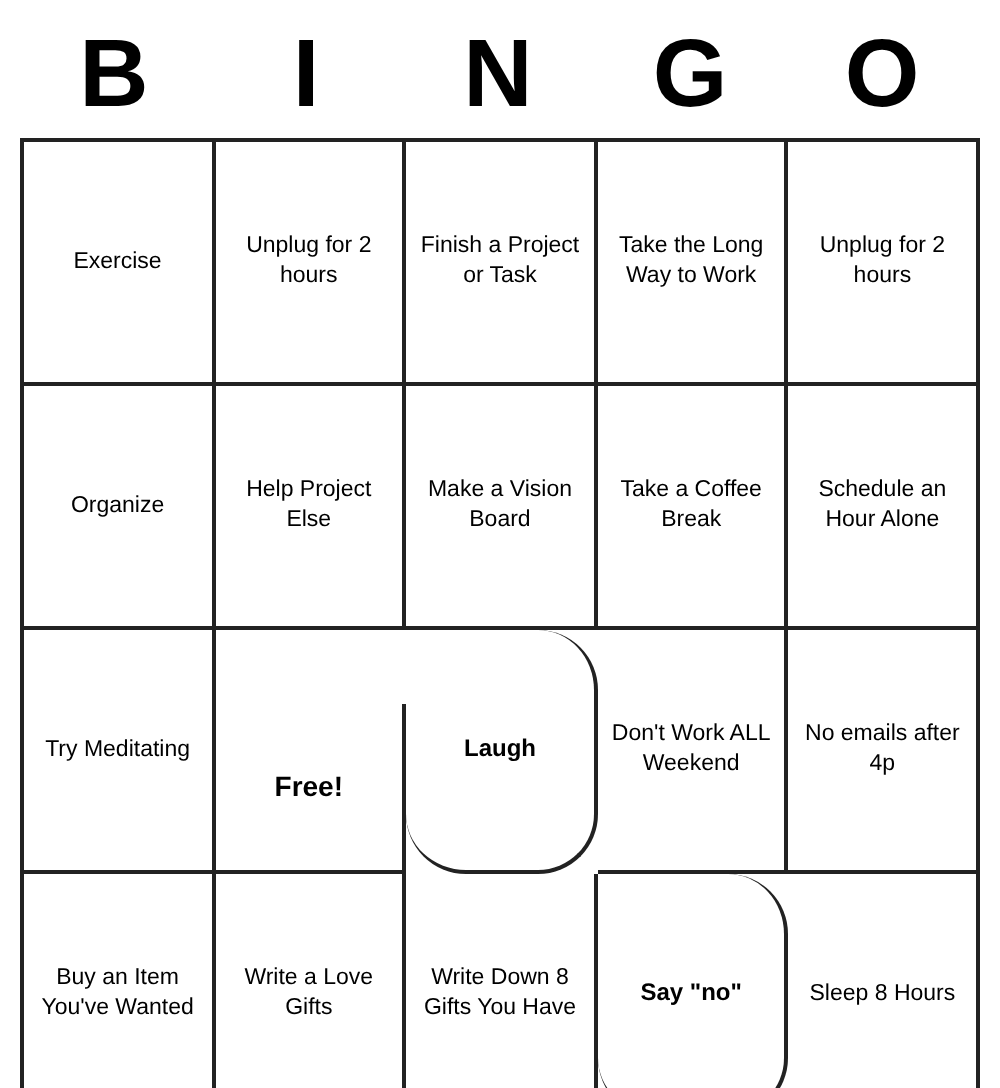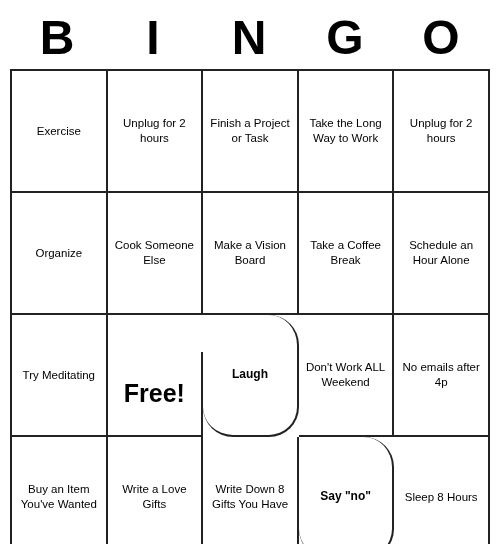--- a/index.html
+++ b/index.html
@@ -42,21 +42,21 @@
       display: flex;
       align-items: center;
       justify-content: center;
       text-align: center;
       font-size: 11.5px;
       line-height: 1.3;
       padding: 3px;
       min-height: 85px;
     }
     .bingo-cell.free {
-      font-size: 25px;
+      font-size: 14px;
       font-weight: bold;
       margin-top: 37px;
     }
     .bingo-cell.large-text {
       font-size: 12px;
       font-weight: bold;
       border-radius: 30px;
     }
   </style>
 </head>
@@ -70,21 +70,21 @@
   <span>O</span>
 </div>
 
 <div class="bingo-grid" id="bingo-grid">
 <div class="bingo-cell">Exercise</div>
     <div class="bingo-cell">Unplug for 2 hours</div>
     <div class="bingo-cell">Finish a Project or Task</div>
     <div class="bingo-cell">Take the Long Way to Work</div>
     <div class="bingo-cell">Unplug for 2 hours</div>
     <div class="bingo-cell">Organize</div>
-    <div class="bingo-cell">Cook Someone Else</div>
+    <div class="bingo-cell">Help Project Else</div>
     <div class="bingo-cell">Make a Vision Board</div>
     <div class="bingo-cell">Take a Coffee Break</div>
     <div class="bingo-cell">Schedule an Hour Alone</div>
     <div class="bingo-cell">Try Meditating</div>
     <div class="bingo-cell free">Free!</div>
     <div class="bingo-cell large-text">Laugh</div>
     <div class="bingo-cell">Don't Work ALL Weekend</div>
     <div class="bingo-cell">No emails after 4p</div>
     <div class="bingo-cell">Buy an Item You've Wanted</div>
     <div class="bingo-cell">Write a Love Gifts</div>

